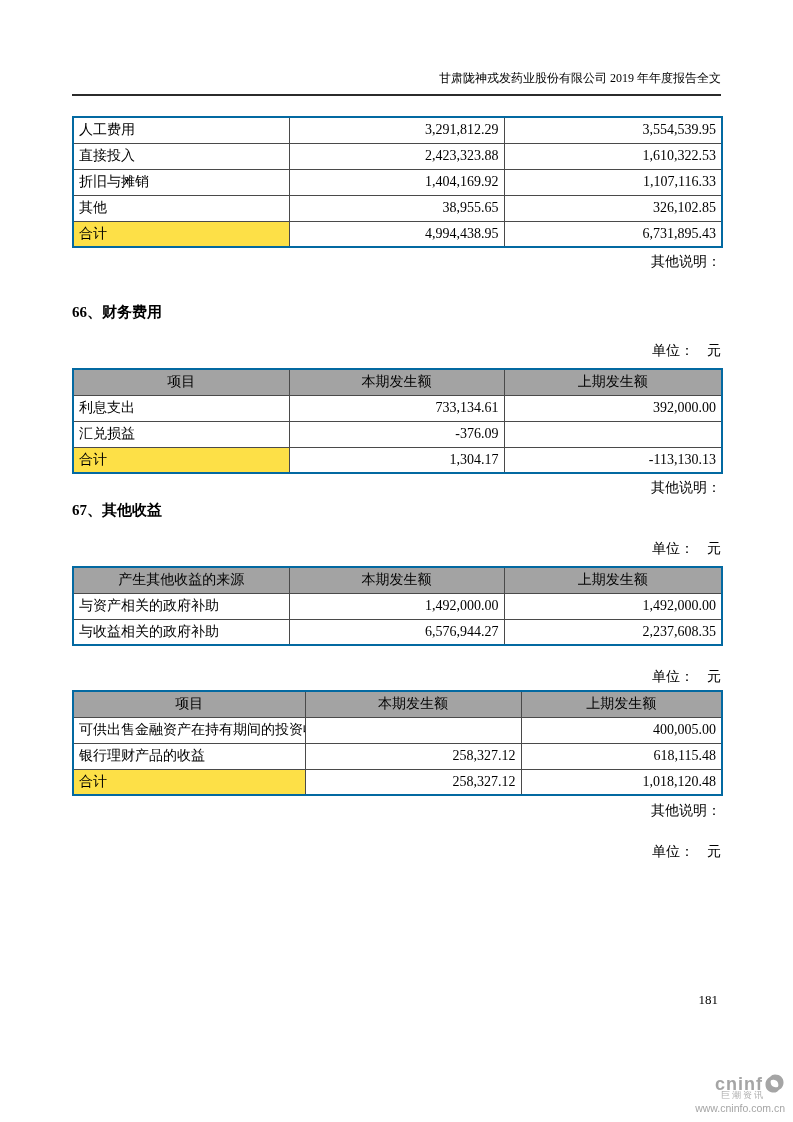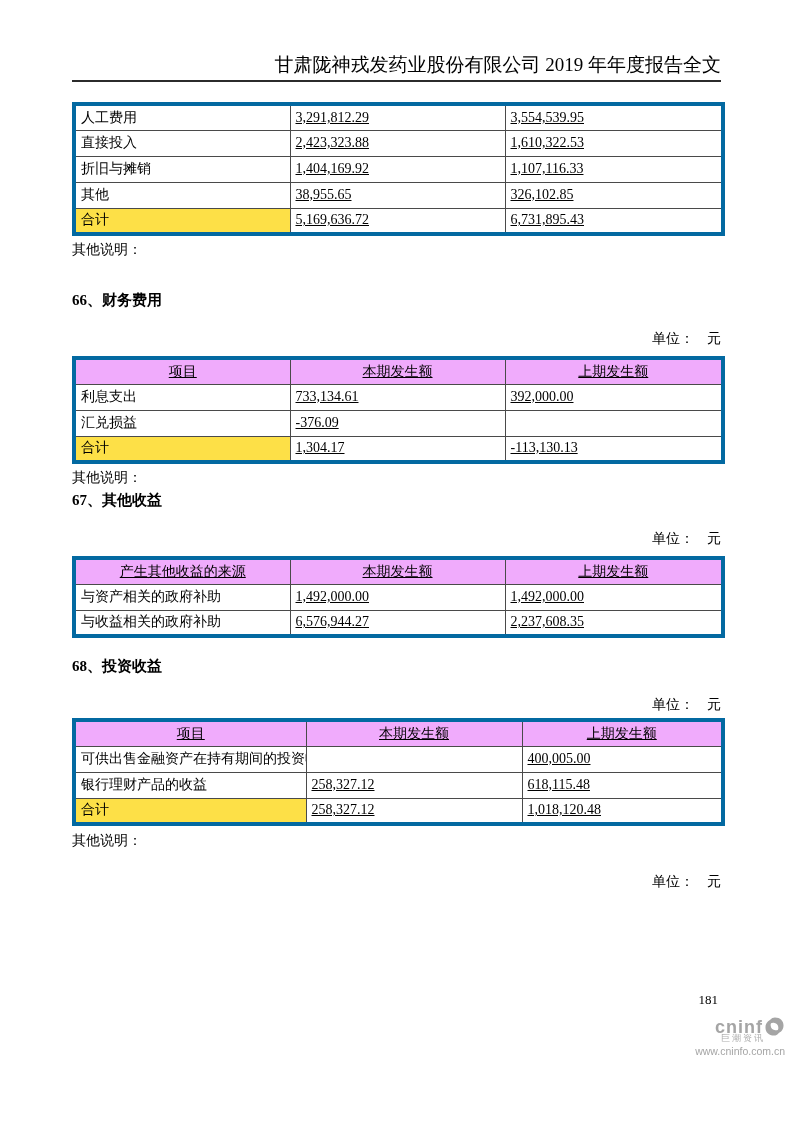--- a/index.html
+++ b/index.html
@@ -8,65 +8,65 @@
     width:793px;height:1122px;
     margin:0 auto;
     background:#ffffff;
     box-sizing:border-box;
     padding:0 72px;
     font-family:"Liberation Serif","DejaVu Serif",serif;
     font-size:14px;color:#000;
     overflow:hidden;
   }
   .doc-header{
-    padding-top:56px;
+    padding-top:70px;
     padding-bottom:7px;
     text-align:right;
-    font-size:19px;line-height:17px;
+    font-size:12px;line-height:17px;
     border-bottom:2px solid #2b2b2b;
   }
   table.fin-table{
     width:100%;
     border-collapse:collapse;
     table-layout:fixed;
-    border:4px solid #0369a1;
+    border:2px solid #0369a1;
   }
   .fin-table th,.fin-table td{
     border:1px solid #4a4a4a;
     height:26px;
     padding:0 5px;
     font-size:14px;
     font-weight:normal;
     vertical-align:middle;
     overflow:hidden;
     white-space:nowrap;
     box-sizing:border-box;
   }
-  .fin-table th{background:#f0abfc;text-align:center;text-decoration:underline;}
+  .fin-table th{background:#a3a3a3;text-align:center;}
   .fin-table td.label{text-align:left;}
-  .fin-table td.num{text-align:left;text-decoration:underline;}
+  .fin-table td.num{text-align:right;}
   .fin-table td.total{background:#fde047;}
   .tbl-1{margin-top:20px;}
-  .note{margin-top:6px;font-size:14px;line-height:16px;}
+  .note{margin-top:6px;font-size:14px;line-height:16px;text-align:right;}
   .sec{font-size:15px;font-weight:bold;line-height:16px;margin:0;}
   .sec-66{margin-top:34px;}
   .sec-67{margin-top:6px;}
   .sec-68{margin-top:20px;}
   .sec-69{margin-top:22px;}
   .unit{margin-top:24px;text-align:right;font-size:14px;line-height:14px;}
   .unit-69{margin-top:26px;}
   .unit-gap{display:inline-block;width:13px;}
   .tbl-after-unit{margin-top:10px;}
   .tbl-68{margin-top:6px;}
   .page-number{
     position:absolute;top:993px;right:75px;
     font-size:13px;line-height:14px;
   }
   .logo{
-    position:absolute;top:1017px;right:8px;
+    position:absolute;top:1074px;right:8px;
     width:96px;
     color:#a5a5a5;
     font-family:"Liberation Sans","DejaVu Sans",sans-serif;
     text-align:right;
   }
   .logo-row{display:flex;align-items:center;justify-content:flex-end;gap:1px;}
   .logo-brand{
     font-size:18px;font-weight:bold;line-height:18px;
     letter-spacing:1px;color:#a5a5a5;
   }
@@ -105,21 +105,21 @@
           <td class="num">1,404,169.92</td>
           <td class="num">1,107,116.33</td>
         </tr>
         <tr>
           <td class="label">其他</td>
           <td class="num">38,955.65</td>
           <td class="num">326,102.85</td>
         </tr>
         <tr>
           <td class="label total">合计</td>
-          <td class="num">5,169,636.72</td>
+          <td class="num">4,994,438.95</td>
           <td class="num">6,731,895.43</td>
         </tr>
       </tbody>
   </table>
   <div class="note">其他说明：</div>
 
   <h2 class="sec sec-66">66、财务费用</h2>
   <div class="unit"><span>单位：</span><span class="unit-gap"></span><span>元</span></div>
   <table class="fin-table tbl-after-unit">
     <colgroup>
@@ -176,21 +176,20 @@
           <td class="num">1,492,000.00</td>
         </tr>
         <tr>
           <td class="label">与收益相关的政府补助</td>
           <td class="num">6,576,944.27</td>
           <td class="num">2,237,608.35</td>
         </tr>
       </tbody>
   </table>
 
-  <h2 class="sec sec-68">68、投资收益</h2>
   <div class="unit"><span>单位：</span><span class="unit-gap"></span><span>元</span></div>
   <table class="fin-table tbl-68">
     <colgroup>
         <col style="width:232px">
         <col style="width:216px">
         <col style="width:201px">
       </colgroup>
     <thead>
       <tr>
         <th>项目</th>

